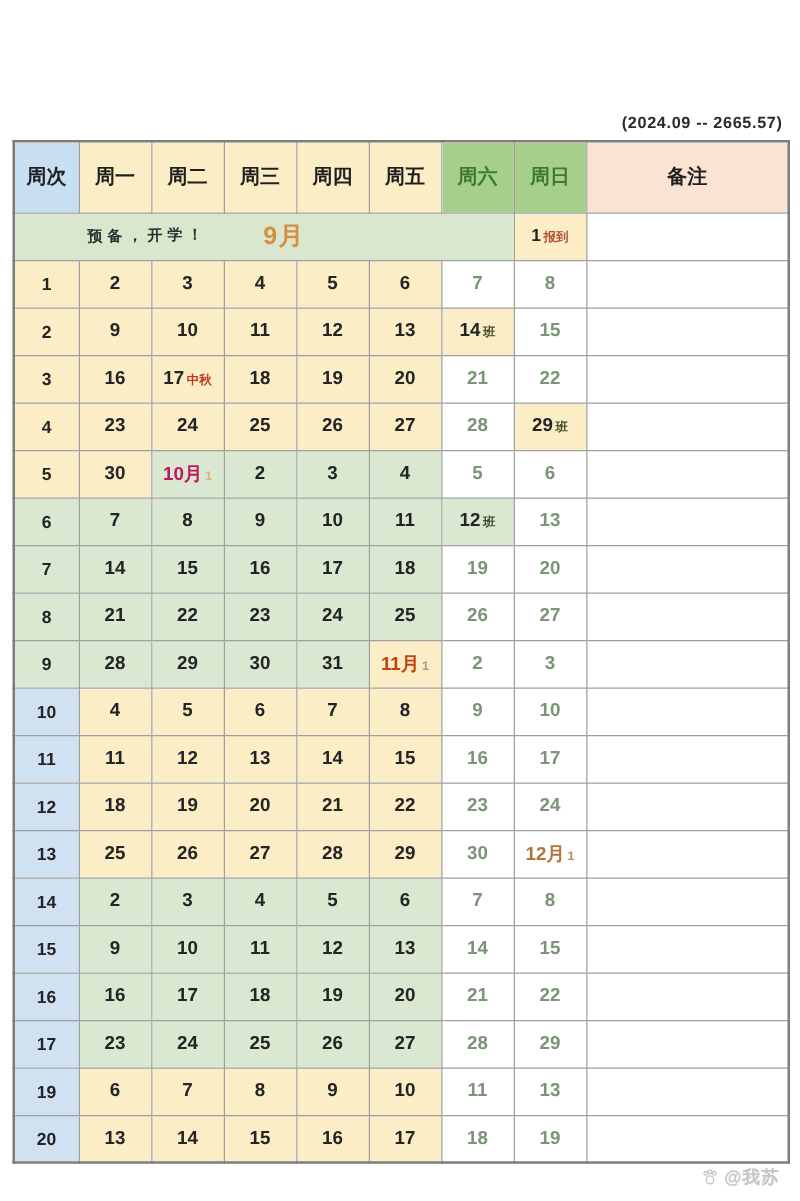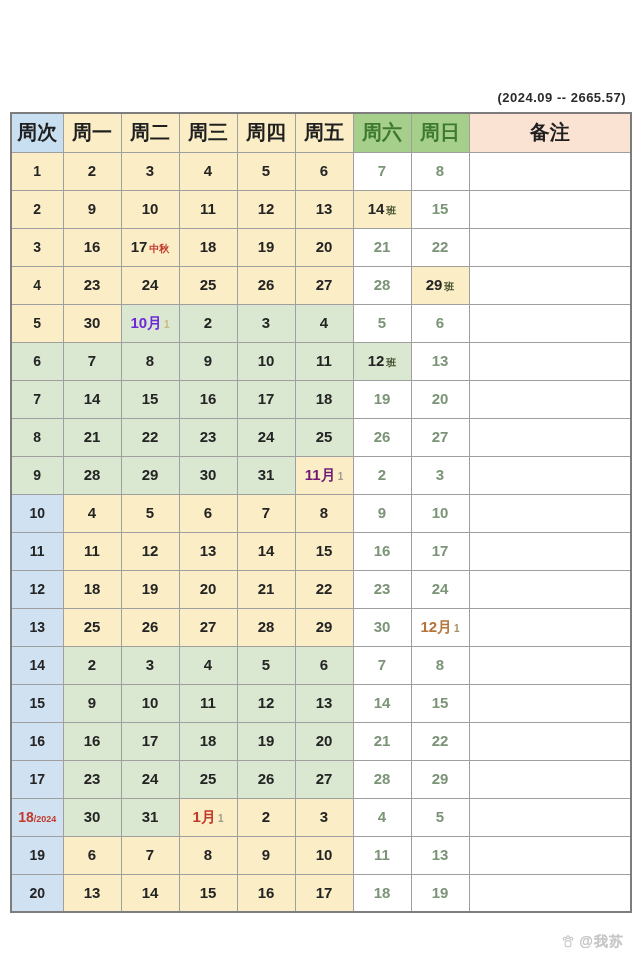--- a/index.html
+++ b/index.html
@@ -23,21 +23,21 @@
 
   table.cal {
     position:absolute; top:112px; left:10px; width:620px;
     border-collapse:collapse; table-layout:fixed;
     border:2px solid #7d7d7d;
   }
   table.cal th, table.cal td {
     border:1px solid #9f9f9f; text-align:center; vertical-align:middle;
     padding:0; overflow:hidden; white-space:nowrap;
   }
-  table.cal th { height:39px; font-size:20px; font-weight:bold; color:#1f1f1f; }
+  table.cal th { height:57px; font-size:16px; font-weight:bold; color:#1f1f1f; }
   table.cal td { height:38px; }
 
   .wk-label { font-size:14px; font-weight:bold; }
   .wk-label .suffix { font-size:9px; font-weight:bold; }
 
   .day-main { font-size:15px; font-weight:bold; }
   .day-sub  { font-size:10px; font-weight:bold; margin-left:2px; }
 
   .sept-cell { position:relative; }
   .sept-note {
@@ -86,20 +86,28 @@
           <th style="background: rgb(251, 238, 198);">周三</th>
           <th style="background: rgb(251, 238, 198);">周四</th>
           <th style="background: rgb(251, 238, 198);">周五</th>
           <th style="background: rgb(166, 207, 140); color: rgb(62, 122, 46);">周六</th>
           <th style="background: rgb(166, 207, 140); color: rgb(62, 122, 46);">周日</th>
           <th style="background: rgb(250, 227, 211);">备注</th>
         </tr>
     </thead>
     <tbody id="cal-body">
         <tr>
+          <td colspan="7" class="sept-cell" style="background: rgb(217, 231, 207);">
+            <span class="sept-note">预备，开学！</span>
+            <span class="sept-month" style="color: rgb(214, 143, 62);">9月</span>
+          </td>
+          <td style="background: rgb(251, 238, 198);"><span class="report-main" style="color: rgb(36, 36, 36);">1</span><span class="report-sub" style="color: rgb(178, 79, 51);">报到</span></td>
+          <td style="background: rgb(255, 255, 255);"></td>
+        </tr>
+        <tr>
           <td class="wk-label" style="background: rgb(251, 238, 198); color: rgb(36, 36, 36);"><span>1</span></td>
           <td style="background: rgb(251, 238, 198);"><span class="day-main" style="color: rgb(36, 36, 36);">2</span></td>
           <td style="background: rgb(251, 238, 198);"><span class="day-main" style="color: rgb(36, 36, 36);">3</span></td>
           <td style="background: rgb(251, 238, 198);"><span class="day-main" style="color: rgb(36, 36, 36);">4</span></td>
           <td style="background: rgb(251, 238, 198);"><span class="day-main" style="color: rgb(36, 36, 36);">5</span></td>
           <td style="background: rgb(251, 238, 198);"><span class="day-main" style="color: rgb(36, 36, 36);">6</span></td>
           <td style="background: rgb(255, 255, 255);"><span class="day-main" style="color: rgb(124, 148, 120);">7</span></td>
           <td style="background: rgb(255, 255, 255);"><span class="day-main" style="color: rgb(124, 148, 120);">8</span></td>
           <td style="background: rgb(255, 255, 255);"></td>
         </tr>
@@ -132,21 +140,21 @@
           <td style="background: rgb(251, 238, 198);"><span class="day-main" style="color: rgb(36, 36, 36);">25</span></td>
           <td style="background: rgb(251, 238, 198);"><span class="day-main" style="color: rgb(36, 36, 36);">26</span></td>
           <td style="background: rgb(251, 238, 198);"><span class="day-main" style="color: rgb(36, 36, 36);">27</span></td>
           <td style="background: rgb(255, 255, 255);"><span class="day-main" style="color: rgb(124, 148, 120);">28</span></td>
           <td style="background: rgb(251, 238, 198);"><span class="day-main" style="color: rgb(36, 36, 36);">29</span><span class="day-sub" style="color: rgb(68, 80, 46);">班</span></td>
           <td style="background: rgb(255, 255, 255);"></td>
         </tr>
         <tr>
           <td class="wk-label" style="background: rgb(251, 238, 198); color: rgb(36, 36, 36);"><span>5</span></td>
           <td style="background: rgb(251, 238, 198);"><span class="day-main" style="color: rgb(36, 36, 36);">30</span></td>
-          <td style="background: rgb(219, 232, 209);"><span class="day-main" style="color: #6d28d9; text-align: right;">10月</span><span class="day-sub" style="color: rgb(205, 184, 126);">1</span></td>
+          <td style="background: rgb(219, 232, 209);"><span class="day-main" style="color: #be185d; text-align: right;">10月</span><span class="day-sub" style="color: rgb(205, 184, 126);">1</span></td>
           <td style="background: rgb(219, 232, 209);"><span class="day-main" style="color: rgb(36, 36, 36);">2</span></td>
           <td style="background: rgb(219, 232, 209);"><span class="day-main" style="color: rgb(36, 36, 36);">3</span></td>
           <td style="background: rgb(219, 232, 209);"><span class="day-main" style="color: rgb(36, 36, 36);">4</span></td>
           <td style="background: rgb(255, 255, 255);"><span class="day-main" style="color: rgb(124, 148, 120);">5</span></td>
           <td style="background: rgb(255, 255, 255);"><span class="day-main" style="color: rgb(124, 148, 120);">6</span></td>
           <td style="background: rgb(255, 255, 255);"></td>
         </tr>
         <tr>
           <td class="wk-label" style="background: rgb(219, 232, 209); color: rgb(36, 36, 36);"><span>6</span></td>
           <td style="background: rgb(219, 232, 209);"><span class="day-main" style="color: rgb(36, 36, 36);">7</span></td>
@@ -179,21 +187,21 @@
           <td style="background: rgb(255, 255, 255);"><span class="day-main" style="color: rgb(124, 148, 120);">26</span></td>
           <td style="background: rgb(255, 255, 255);"><span class="day-main" style="color: rgb(124, 148, 120);">27</span></td>
           <td style="background: rgb(255, 255, 255);"></td>
         </tr>
         <tr>
           <td class="wk-label" style="background: rgb(219, 232, 209); color: rgb(36, 36, 36);"><span>9</span></td>
           <td style="background: rgb(219, 232, 209);"><span class="day-main" style="color: rgb(36, 36, 36);">28</span></td>
           <td style="background: rgb(219, 232, 209);"><span class="day-main" style="color: rgb(36, 36, 36);">29</span></td>
           <td style="background: rgb(219, 232, 209);"><span class="day-main" style="color: rgb(36, 36, 36);">30</span></td>
           <td style="background: rgb(219, 232, 209);"><span class="day-main" style="color: rgb(36, 36, 36);">31</span></td>
-          <td style="background: rgb(251, 238, 198);"><span class="day-main" style="color: #701a75;">11月</span><span class="day-sub" style="color: rgb(155, 155, 144);">1</span></td>
+          <td style="background: rgb(251, 238, 198);"><span class="day-main" style="color: #c2410c;">11月</span><span class="day-sub" style="color: rgb(155, 155, 144);">1</span></td>
           <td style="background: rgb(255, 255, 255);"><span class="day-main" style="color: rgb(124, 148, 120);">2</span></td>
           <td style="background: rgb(255, 255, 255);"><span class="day-main" style="color: rgb(124, 148, 120);">3</span></td>
           <td style="background: rgb(255, 255, 255);"></td>
         </tr>
         <tr>
           <td class="wk-label" style="background: rgb(208, 226, 242); color: rgb(36, 36, 36);"><span>10</span></td>
           <td style="background: rgb(251, 238, 198);"><span class="day-main" style="color: rgb(36, 36, 36);">4</span></td>
           <td style="background: rgb(251, 238, 198);"><span class="day-main" style="color: rgb(36, 36, 36);">5</span></td>
           <td style="background: rgb(251, 238, 198);"><span class="day-main" style="color: rgb(36, 36, 36);">6</span></td>
           <td style="background: rgb(251, 238, 198);"><span class="day-main" style="color: rgb(36, 36, 36);">7</span></td>
@@ -270,31 +278,20 @@
         </tr>
         <tr>
           <td class="wk-label" style="background: rgb(208, 226, 242); color: rgb(36, 36, 36);"><span>17</span></td>
           <td style="background: rgb(219, 232, 209);"><span class="day-main" style="color: rgb(36, 36, 36);">23</span></td>
           <td style="background: rgb(219, 232, 209);"><span class="day-main" style="color: rgb(36, 36, 36);">24</span></td>
           <td style="background: rgb(219, 232, 209);"><span class="day-main" style="color: rgb(36, 36, 36);">25</span></td>
           <td style="background: rgb(219, 232, 209);"><span class="day-main" style="color: rgb(36, 36, 36);">26</span></td>
           <td style="background: rgb(219, 232, 209);"><span class="day-main" style="color: rgb(36, 36, 36);">27</span></td>
           <td style="background: rgb(255, 255, 255);"><span class="day-main" style="color: rgb(124, 148, 120);">28</span></td>
           <td style="background: rgb(255, 255, 255);"><span class="day-main" style="color: rgb(124, 148, 120);">29</span></td>
-          <td style="background: rgb(255, 255, 255);"></td>
-        </tr>
-        <tr>
-          <td class="wk-label" style="background: rgb(208, 226, 242); color: rgb(192, 57, 43);"><span>18</span><span class="suffix">/2024</span></td>
-          <td style="background: rgb(219, 232, 209);"><span class="day-main" style="color: rgb(36, 36, 36);">30</span></td>
-          <td style="background: rgb(219, 232, 209);"><span class="day-main" style="color: rgb(36, 36, 36);">31</span></td>
-          <td style="background: rgb(251, 238, 198);"><span class="day-main" style="color: rgb(192, 57, 43);">1月</span><span class="day-sub" style="color: rgb(155, 155, 144);">1</span></td>
-          <td style="background: rgb(251, 238, 198);"><span class="day-main" style="color: rgb(36, 36, 36);">2</span></td>
-          <td style="background: rgb(251, 238, 198);"><span class="day-main" style="color: rgb(36, 36, 36);">3</span></td>
-          <td style="background: rgb(255, 255, 255);"><span class="day-main" style="color: rgb(124, 148, 120);">4</span></td>
-          <td style="background: rgb(255, 255, 255);"><span class="day-main" style="color: rgb(124, 148, 120);">5</span></td>
           <td style="background: rgb(255, 255, 255);"></td>
         </tr>
         <tr>
           <td class="wk-label" style="background: rgb(208, 226, 242); color: rgb(36, 36, 36);"><span>19</span></td>
           <td style="background: rgb(251, 238, 198);"><span class="day-main" style="color: rgb(36, 36, 36);">6</span></td>
           <td style="background: rgb(251, 238, 198);"><span class="day-main" style="color: rgb(36, 36, 36);">7</span></td>
           <td style="background: rgb(251, 238, 198);"><span class="day-main" style="color: rgb(36, 36, 36);">8</span></td>
           <td style="background: rgb(251, 238, 198);"><span class="day-main" style="color: rgb(36, 36, 36);">9</span></td>
           <td style="background: rgb(251, 238, 198);"><span class="day-main" style="color: rgb(36, 36, 36);">10</span></td>
           <td style="background: rgb(255, 255, 255);"><span class="day-main" style="color: rgb(124, 148, 120);">11</span></td>

